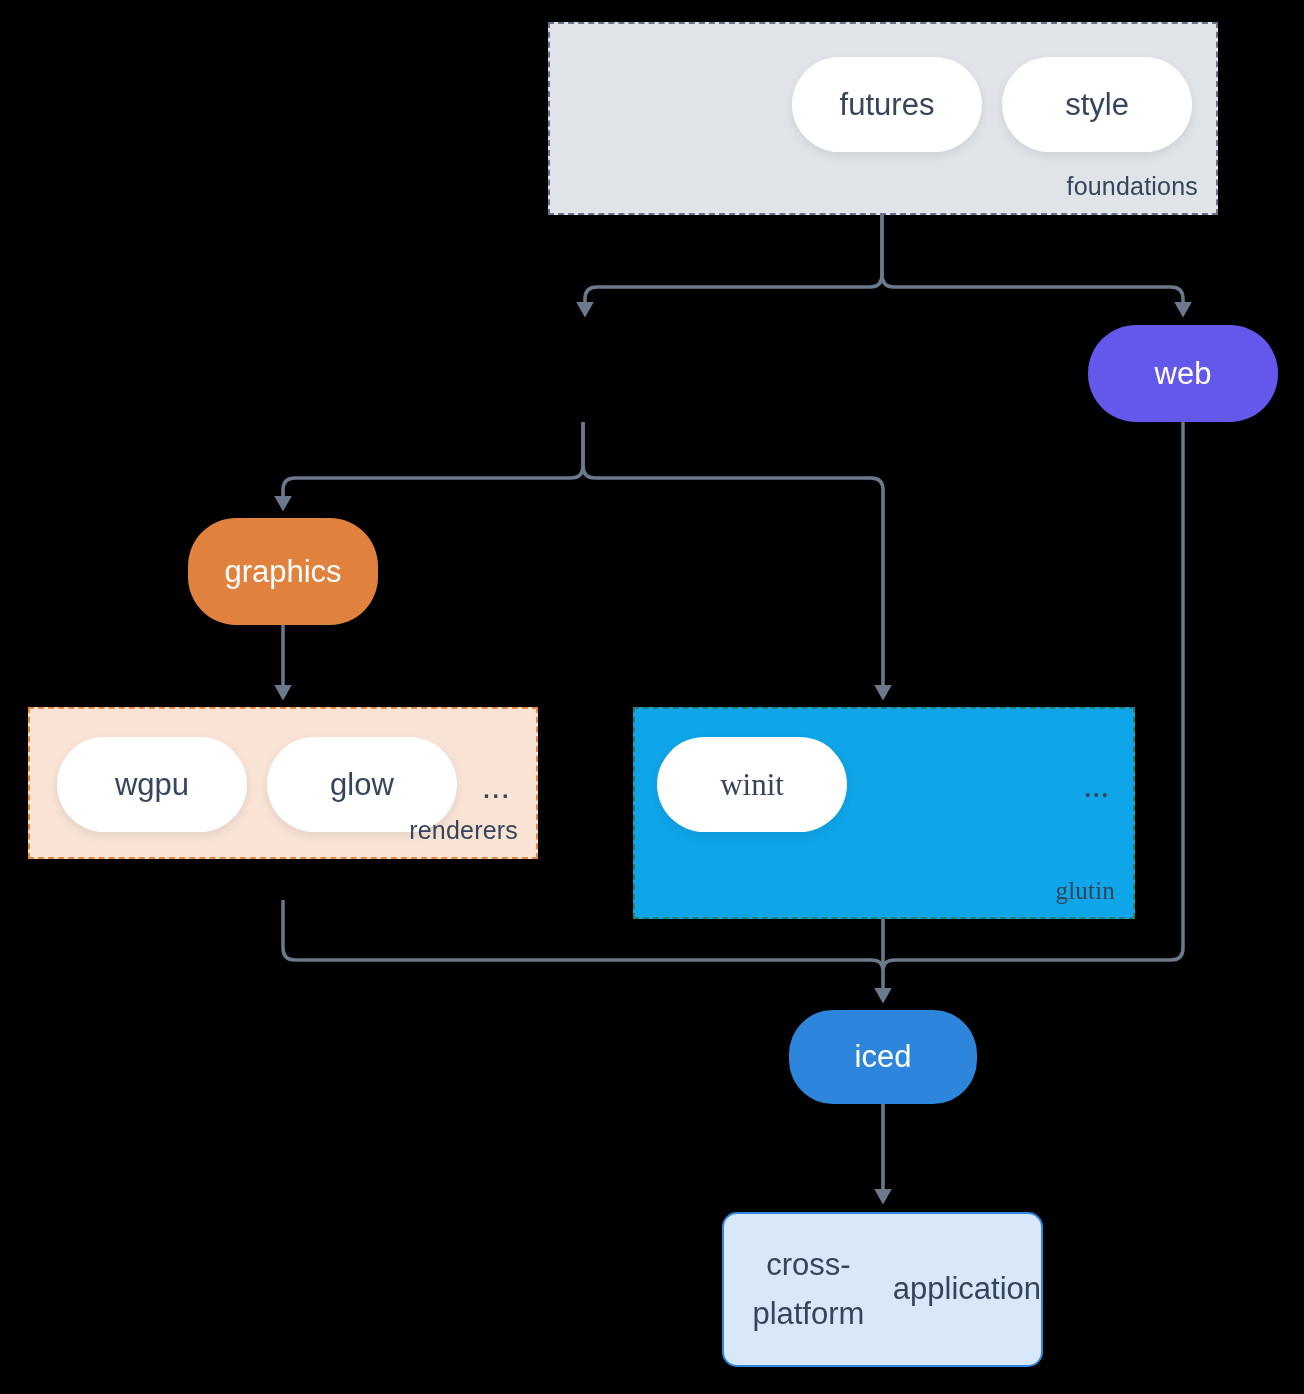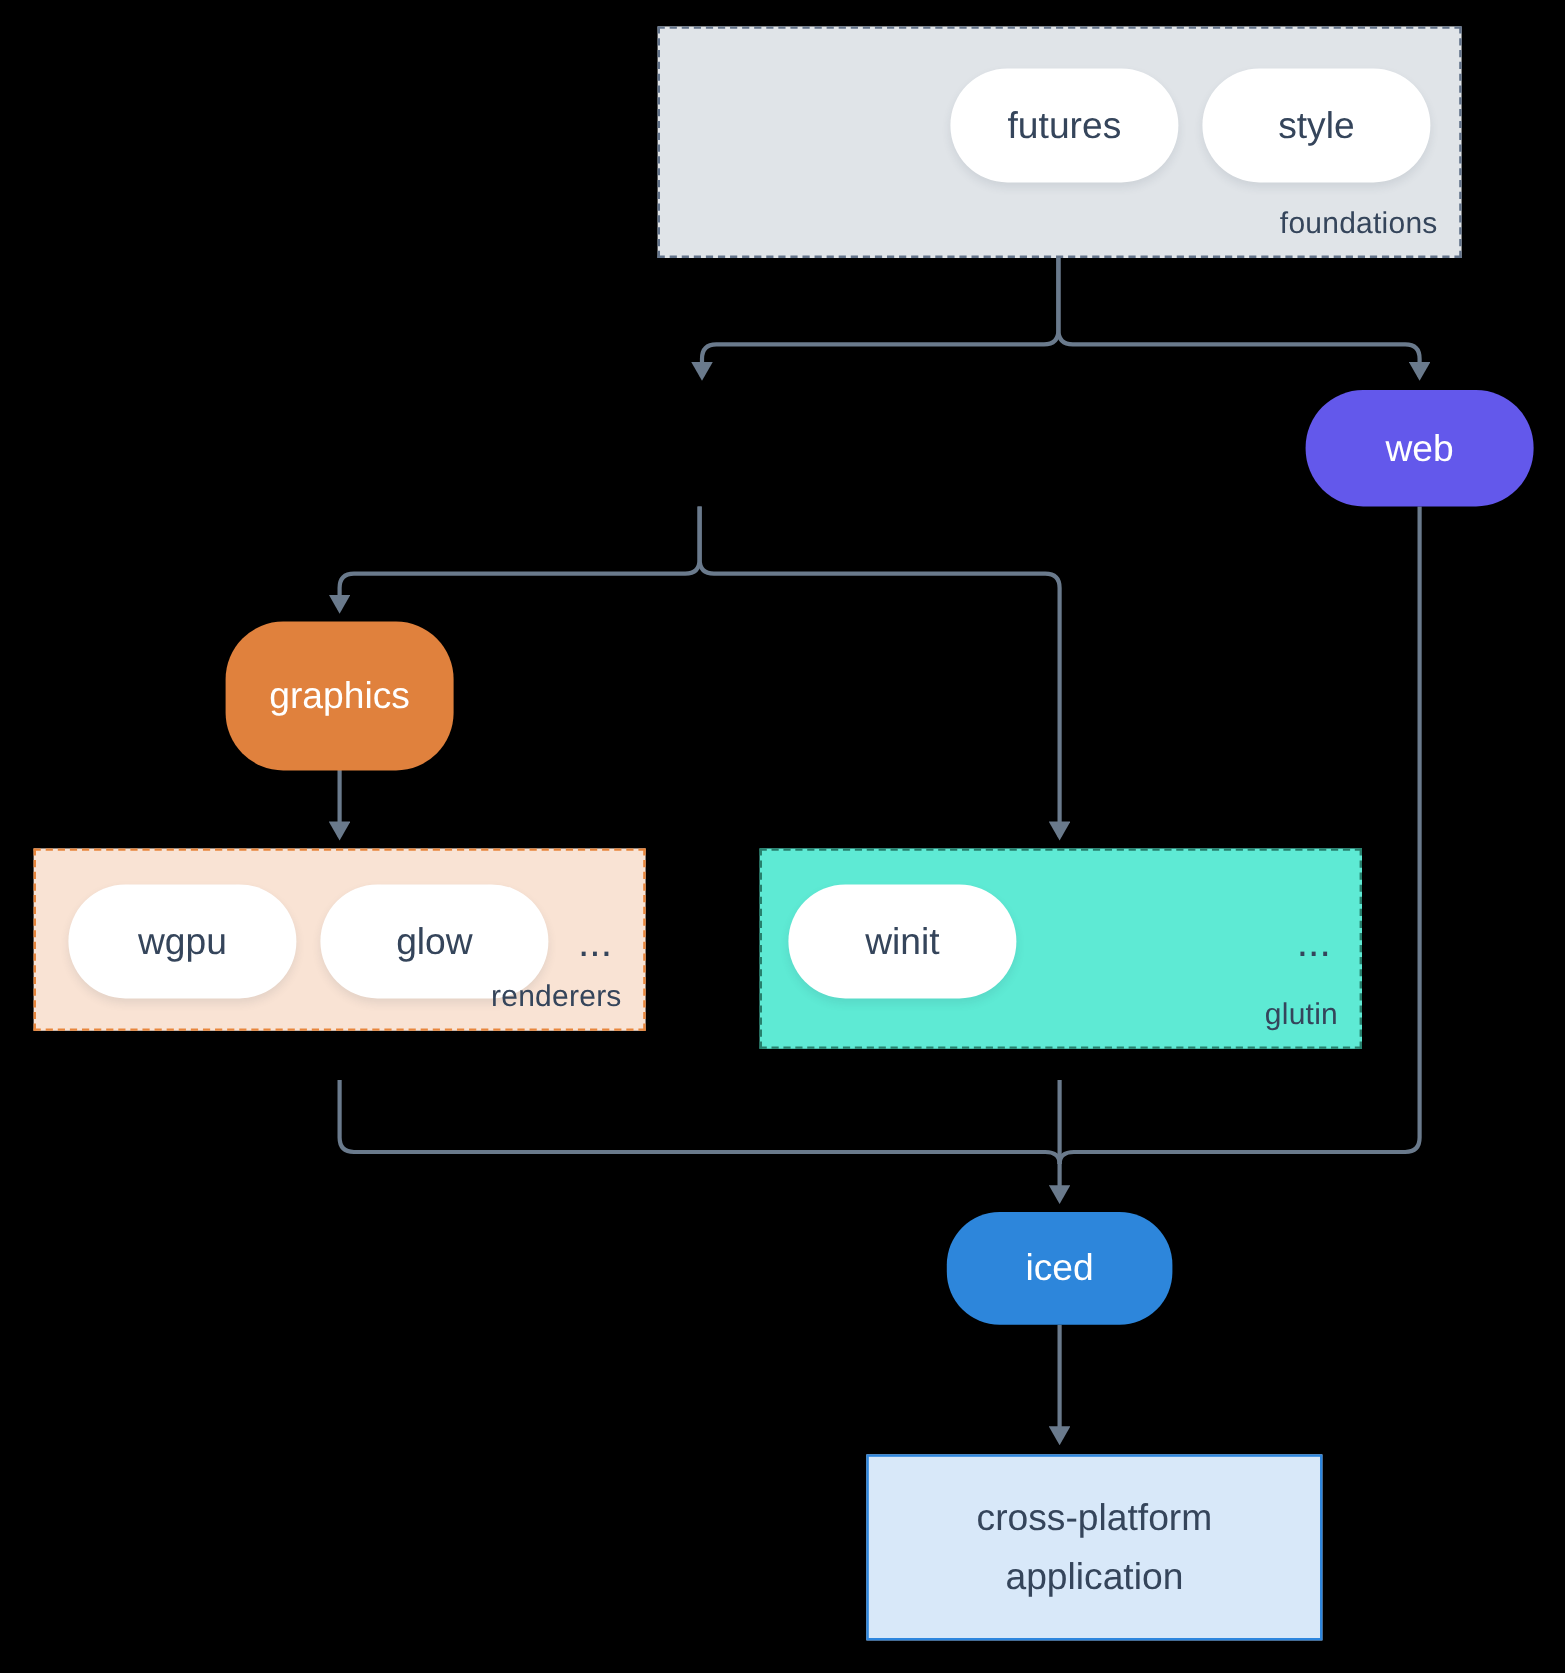--- a/index.html
+++ b/index.html
@@ -4,40 +4,40 @@
 <style>
   html,body{margin:0;padding:0;background:#000;}
   .canvas{
     position:relative;width:1304px;height:1394px;background:#000;overflow:hidden;
     font-family:"Liberation Sans", sans-serif;
   }
   .connectors{position:absolute;left:0;top:0;width:1304px;height:1394px;}
   .group{position:absolute;border:2.5px dashed;box-sizing:border-box;}
   .group-foundations{left:548px;top:22px;width:670px;height:193px;background:#E0E4E8;border-color:#64748B;}
   .group-renderers{left:28px;top:707px;width:510px;height:152px;background:#F9E3D4;border-color:#E8863C;}
-  .group-shells{left:633px;top:707px;width:502px;height:167px;background:#5eead4;border-color:#27806D;}
+  .group-shells{left:633px;top:707px;width:502px;height:212px;background:#0ea5e9;border-color:#27806D;font-family:Liberation Serif, serif;}
   .group-label{
     position:absolute;right:18px;bottom:12px;font-size:25px;color:#35455B;letter-spacing:.2px;
   }
   .pill{
     position:absolute;display:flex;align-items:center;justify-content:center;
     font-size:31px;border-radius:48px;box-sizing:border-box;
   }
   .pill-white{
     width:190px;height:95px;background:#FFFFFF;color:#35455B;
     box-shadow:0 4px 8px rgba(40,60,80,0.10);
   }
   .pill-purple{width:190px;height:97px;background:#6358EB;color:#FFFFFF;}
-  .pill-orange{width:190px;height:124px;background:#E0813D;color:#FFFFFF;}
+  .pill-orange{width:190px;height:107px;background:#E0813D;color:#FFFFFF;}
   .pill-blue{width:188px;height:94px;background:#2D86DB;color:#FFFFFF;border-radius:44px;}
   .dots{position:absolute;font-size:34px;color:#35455B;}
   .app-box{
-    position:absolute;left:722px;top:1212px;width:380px;height:155px;
-    background:#D8E8F9;border:2.5px solid #2E86DE;border-radius:0;box-sizing:border-box;
-    display:flex;flex-direction:column;align-items:center;justify-content:center;
+    position:absolute;left:722px;top:1212px;width:321px;height:155px;
+    background:#D8E8F9;border:2.5px solid #2E86DE;border-radius:15px;box-sizing:border-box;
+    display:flex;flex-direction:row;align-items:center;justify-content:center;
     font-size:31px;line-height:1.55;color:#35455B;text-align:center;
   }
 </style>
 </head>
 <body>
 
 <div class="canvas">
 
   <svg class="connectors" viewBox="0 0 1304 1394" fill="none">
     <defs>

